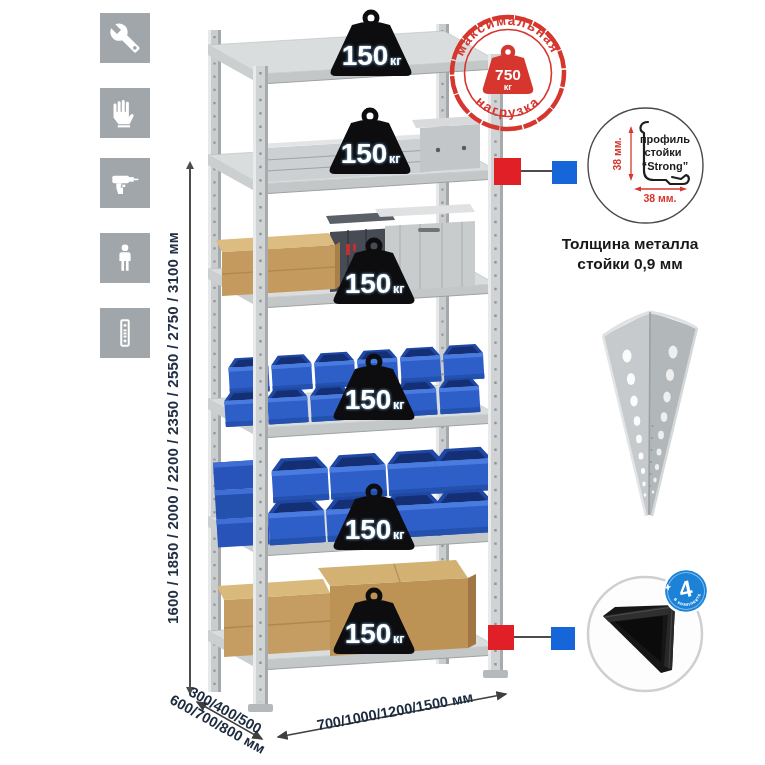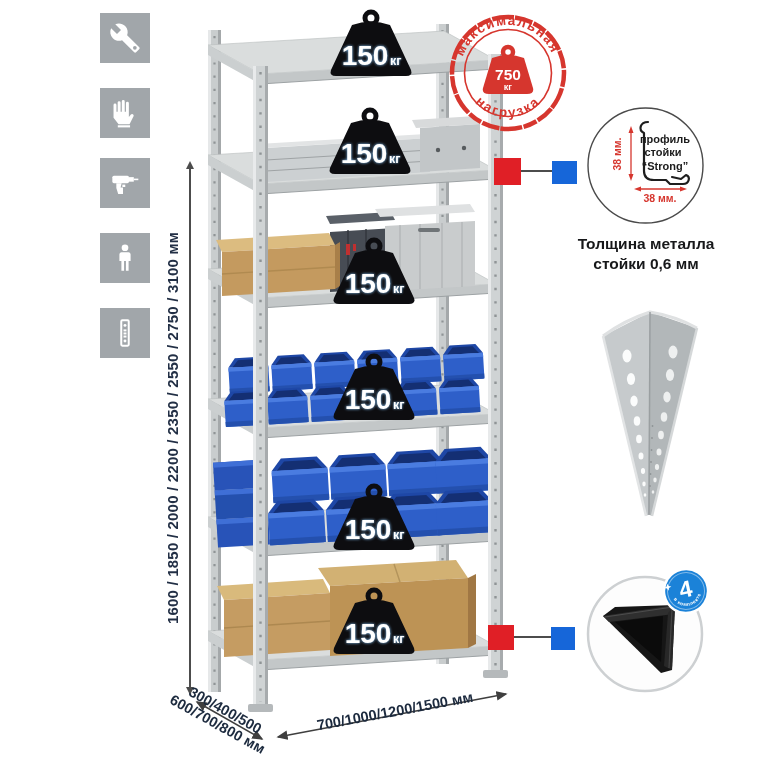--- a/index.html
+++ b/index.html
@@ -29,21 +29,21 @@
   .wring{fill:none;stroke:#0d0d10;stroke-width:5px;}
   
   .sq{position:absolute;}
   .sq.red{background:#e01f26;}
   .sq.blue{background:#1666d9;}
   .cline{position:absolute;height:2px;background:#4c4c4c;}
   
   .stamp{position:absolute;left:447px;top:12px;}
   .profile-circle{position:absolute;left:586px;top:106px;}
   .caption{
-    position:absolute;left:570px;width:152px;text-align:center;
+    position:absolute;left:554px;width:152px;text-align:center;
     font-size:15.5px;font-weight:700;color:#17181a;line-height:1.28;
   }
   .angle-post{position:absolute;left:595px;top:306px;}
   .foot-circle{position:absolute;left:585px;top:574px;}
   .badge4{position:absolute;left:662px;top:567px;}
   
   .dims-svg{position:absolute;left:150px;top:640px;}
   .dlabel{position:absolute;font-size:14.5px;font-weight:700;color:#1c2a3e;text-align:center;white-space:nowrap;}
   .dlabel.depth{left:156px;top:702px;width:130px;line-height:1.1;transform:rotate(29deg);}
   .dlabel.width{left:288px;top:703px;width:214px;transform:rotate(-10.5deg);}
@@ -330,21 +330,21 @@
     <line x1="53" y1="83" x2="96" y2="83" stroke="#d6362e" stroke-width="1.3"></line>
     <polygon points="48,83 55,80.5 55,85.5" fill="#d6362e"></polygon>
     <polygon points="101,83 94,80.5 94,85.5" fill="#d6362e"></polygon>
     <text class="rdim" x="74" y="96">38 мм.</text>
     <text class="ptxt" x="79" y="37">профиль</text>
     <text class="ptxt" x="77" y="50">стойки</text>
     <text class="ptxt" x="79" y="64">“Strong”</text>
   </svg>
   <div class="caption" style="top:234px">
     <span>Толщина металла</span><br>
-    <span>стойки 0,6 мм</span>
+    <span>стойки 0,9 мм</span>
   </div>
 
   <svg class="angle-post" width="110" height="215" viewBox="0 0 110 215">
     <polygon points="55,6 8,30 51,210 55,208" fill="#c6cacc"></polygon>
     <polygon points="55,6 102,22 57,210 53,208" fill="#b2b7b9"></polygon>
     <path d="M8,30 Q30,14 55,6 Q80,10 102,22" fill="none" stroke="#dfe1e2" stroke-width="3"></path>
     <line x1="8" y1="30" x2="51" y2="210" stroke="#e2e4e5" stroke-width="2.5"></line>
     <line x1="102" y1="22" x2="57" y2="210" stroke="#d5d8d9" stroke-width="2.5"></line>
     <line x1="55" y1="6" x2="54" y2="209" stroke="#9a9fa1" stroke-width="1.5"></line>
     <g fill="#fbfcfc">

